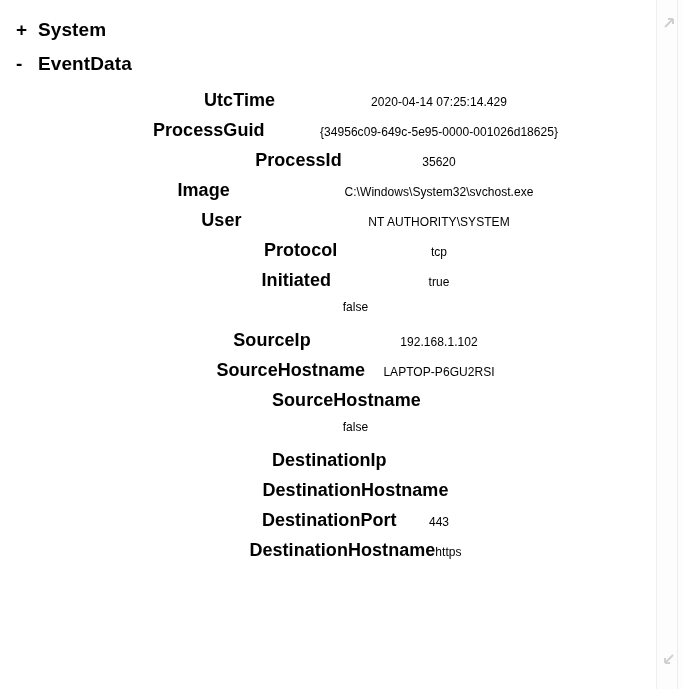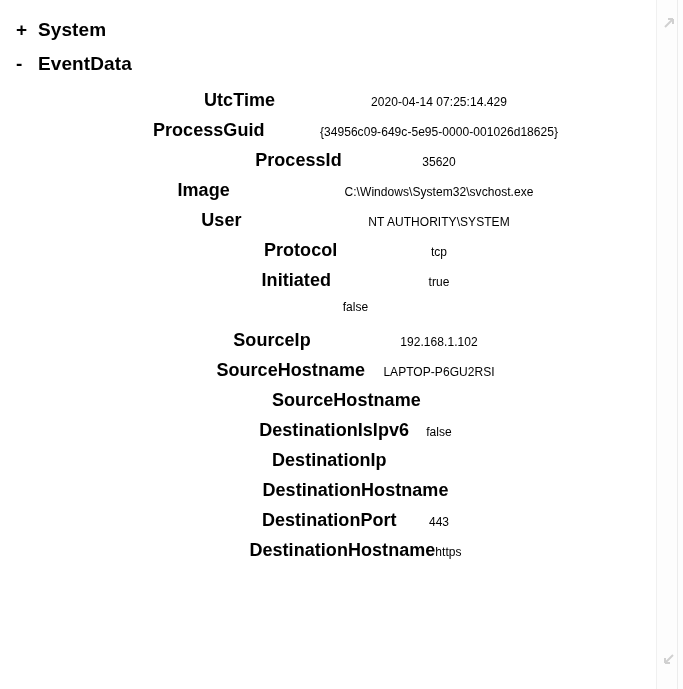--- a/index.html
+++ b/index.html
@@ -184,21 +184,20 @@
       </div>
       <div class="row">
         <span class="row-key">SourceHostname</span>
         <span class="row-val">LAPTOP-P6GU2RSI</span>
       </div>
       <div class="row">
         <span class="row-key">SourceHostname</span>
         <span class="row-val"></span>
       </div>
       <div class="row">
-        <span class="row-key">DestinationIsIpv6</span>
         <span class="row-val">false</span>
       </div>
       <div class="row">
         <span class="row-key">DestinationIp</span>
       </div>
       <div class="row">
         <span class="row-key">DestinationHostname</span>
         <span class="row-val"></span>
       </div>
       <div class="row">

